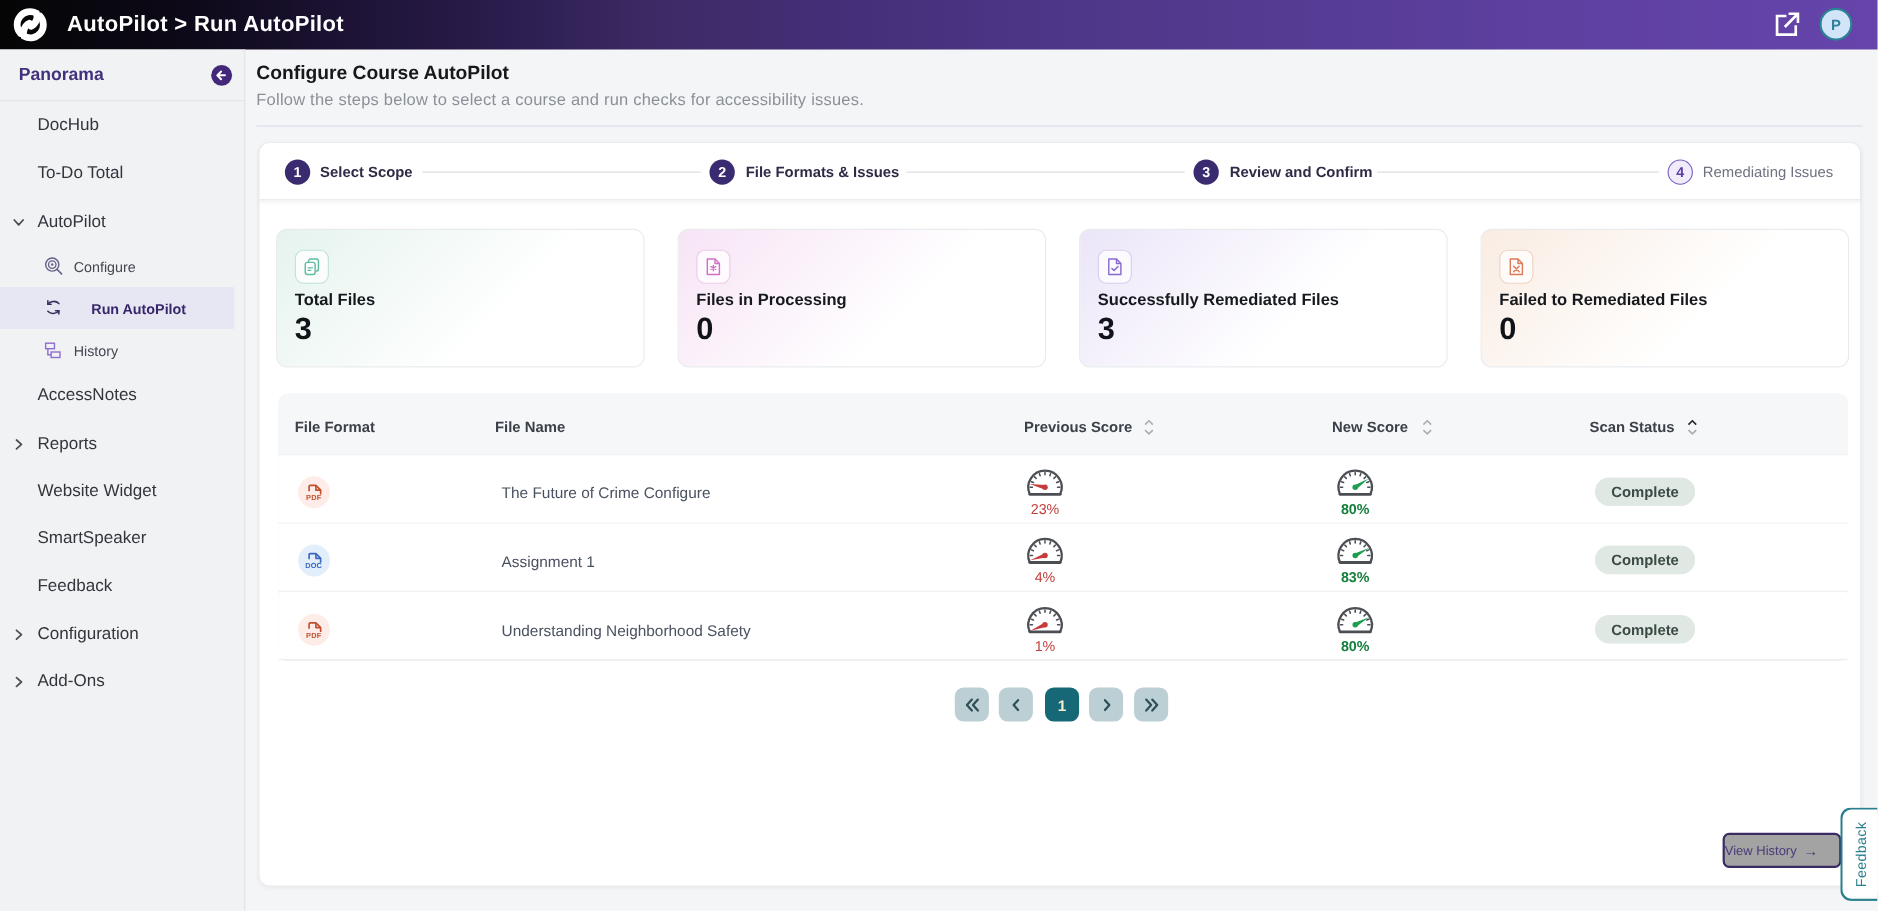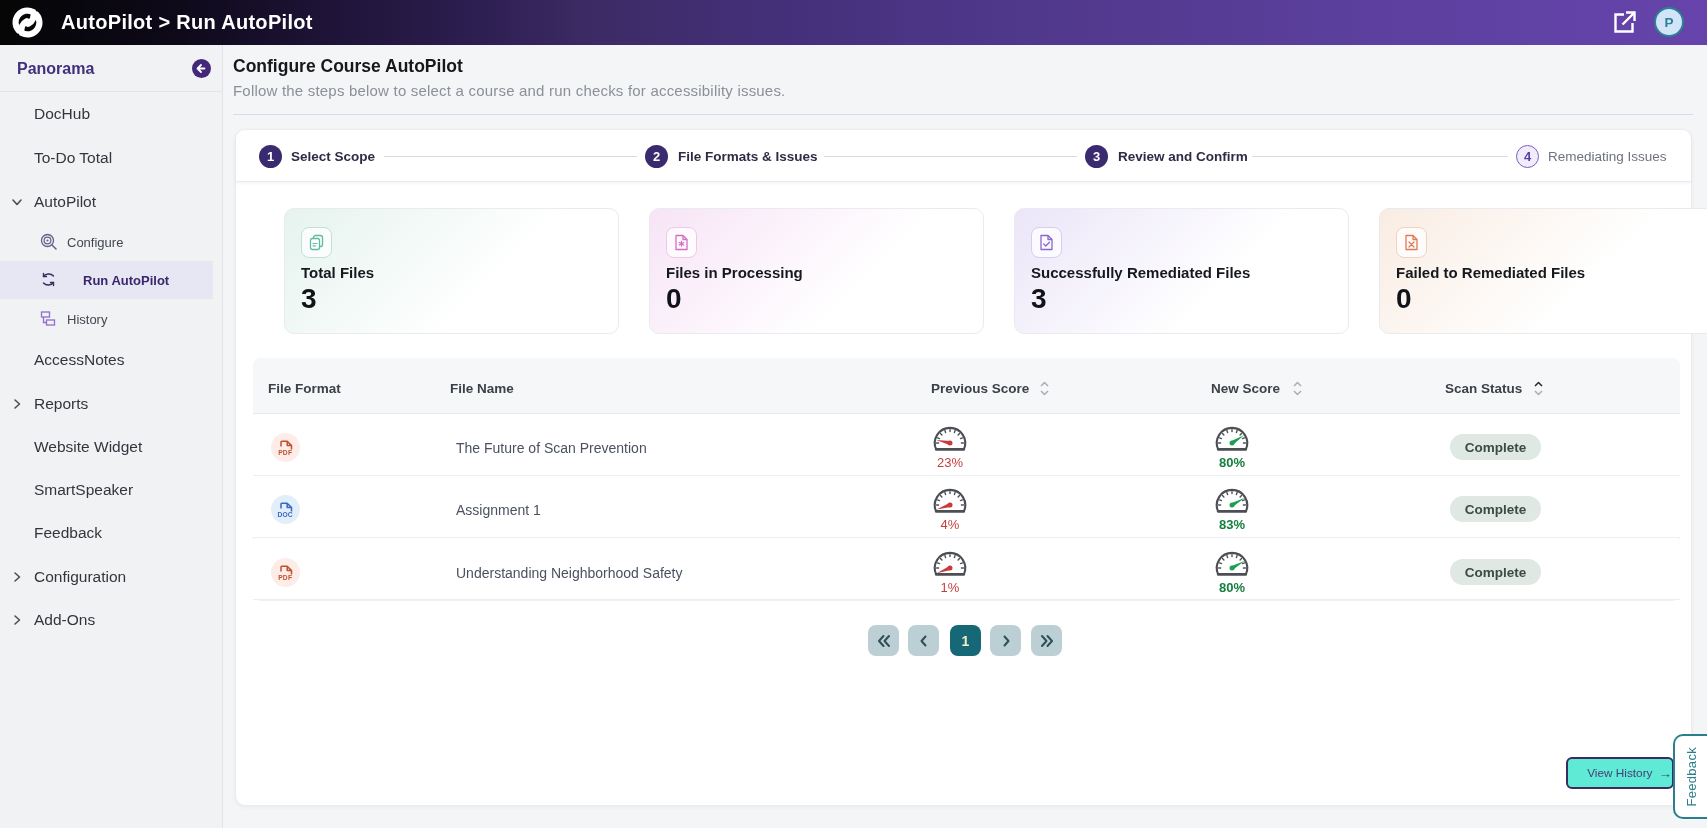--- a/index.html
+++ b/index.html
@@ -39,21 +39,21 @@
 #stepper { position:absolute; left:236px; top:130px; width:1455px; height:52px; background:#fff;
   border-bottom:1px solid #e9eaee; border-radius:10px 10px 0 0; box-shadow:0 2px 3px rgba(0,0,0,0.045); }
 .stepc { position:absolute; top:145px; width:23px; height:23px; border-radius:50%; background:#3a2a70;
   color:#fff; font-size:13px; font-weight:bold; display:flex; align-items:center; justify-content:center; }
 .stepc.todo { background:#f1ecfa; border:1.5px solid #7b5ec2; color:#5b3fa8; }
 .steplabel { position:absolute; top:149px; font-size:13.5px; font-weight:bold; color:#2f2b45; }
 .steplabel.todo { color:#6e7280; font-weight:normal; }
 .stepline { position:absolute; top:156px; height:1px; background:#d9dadf; }
 
 
-.scard { position:absolute; top:208px; width:335px; height:126px; border:1px solid #eaebee; border-radius:10px;margin-left:33px; }
+.scard { position:absolute; top:208px; width:335px; height:126px; border:1px solid #eaebee; border-radius:10px; }
 .scard .ibox { position:absolute; left:16px; top:18px; width:31px; height:31px; border-radius:8px; background:rgba(255,255,255,0.75); display:flex; align-items:center; justify-content:center; }
 .scard .t { position:absolute; left:16px; top:55px; font-size:15px; font-weight:bold; color:#15191e; }
 .scard .n { position:absolute; left:16px; top:74px; font-size:28px; font-weight:bold; color:#101317; }
 
 
 #tbl { position:absolute; left:253px; top:358px; width:1427px; height:243px; border:1px solid #eef0f3; border-radius:8px; }
 #thead { position:absolute; left:253px; top:358px; width:1427px; height:56px; background:#f6f7f9; border-radius:8px 8px 0 0; border-bottom:1px solid #e8eaed; }
 .th { position:absolute; font-size:13.5px; font-weight:bold; color:#3b4049; top:381px; }
 .trow { position:absolute; left:253px; width:1427px; height:62px; border-bottom:1px solid #edeef2; background:#fff; }
 .fname { position:absolute; left:203px; top:26px; font-size:14px; color:#4a5160; }
@@ -65,21 +65,21 @@
 .pct.red { color:#c2413d; }
 .pct.green { color:#157f3d;font-weight:bold; }
 
 
 .pgbtn { position:absolute; top:625px; width:31px; height:31px; border-radius:8px; background:#bccfd4;
   display:flex; align-items:center; justify-content:center; color:#2f5560; font-size:15px; font-weight:bold; }
 .pgbtn.active { background:#176876; color:#f5ebc9; font-size:14px; }
 
 
 #vh { position:absolute; left:1566px; top:757px; width:108px; height:32px; border:2px solid #3a2b63; border-radius:6px;
-  background:#5eead4; color:#4a3a78; font-size:11.8px; font-weight:500; display:flex; align-items:center; justify-content:flex-end; gap:6px; }
+  background:#a3a3a3; color:#4a3a78; font-size:11.8px; font-weight:500; display:flex; align-items:center; justify-content:flex-start; gap:6px; }
 #feedback { position:absolute; left:1673px; top:734px; width:34px; height:85px; background:#fff; border:2px solid #2a7f8c;
   border-right:none; border-radius:10px 0 0 10px; }
 #feedback { display:flex; align-items:center; justify-content:center; }
 #feedback span { writing-mode:vertical-rl; transform:rotate(180deg); font-size:13px; color:#2a7f8c; white-space:nowrap; letter-spacing:0.3px; }
 </style>
 </head>
 <body>
 <div id="page">
   <div id="topbar">
     <svg class="abs" style="left:10px;top:5px" width="35" height="35" viewBox="0 0 42 42">
@@ -226,21 +226,21 @@
   <div class="th" style="left:1445px">Scan Status</div>
 
   <div class="trow" style="top:414px;height:62px">
     <div class="ficon" style="background:#fdece7">
         <svg width="20" height="20" viewBox="0 0 20 20">
           <path d="M5 8.5 V4.2 A0.9 0.9 0 0 1 5.9 3.3 H11.2 L15.5 7.6 V11.5" fill="none" stroke="#c0502d" stroke-width="1.5" stroke-linejoin="round"></path>
           <path d="M11.2 3.3 V7.6 H15.5" fill="none" stroke="#c0502d" stroke-width="1.5" stroke-linejoin="round"></path>
           <text x="2.2" y="16.6" font-family="Liberation Sans, sans-serif" font-size="6.7" font-weight="bold" fill="#c0502d" letter-spacing="0.2">PDF</text>
         </svg>
       </div>
-    <div class="fname">The Future of Scan Prevention</div>
+    <div class="fname">The Future of Crime Configure</div>
     <div class="gauge" style="left:662px">
         <svg width="38" height="33" viewBox="0 0 38 33" style="display:block;margin:0 auto">
           <path d="M5.2 24.4 A15.2 15.2 0 1 1 32.8 24.4" fill="#fff" stroke="#4b4f54" stroke-width="2.1"></path>
           <path d="M5.2 24.4 L32.8 24.4" stroke="#4b4f54" stroke-width="2.6" stroke-linecap="round"></path>
           <path d="M5.6 18.0 L7.6 18.0 M6.6 12.9 L8.5 13.6 M9.5 8.5 L10.9 9.9 M13.9 5.6 L14.6 7.5 M19.0 4.6 L19.0 6.6 M24.1 5.6 L23.4 7.5 M28.5 8.5 L27.1 9.9 M31.4 12.9 L29.5 13.6 M32.4 18.0 L30.4 18.0" stroke="#4b4f54" stroke-width="1.4" stroke-linecap="round"></path>
           <polygon points="5.1,15.0 18.6,20.0 19.4,16.0" fill="#c63b3b"></polygon>
           <circle cx="19.0" cy="18.0" r="2.5" fill="#c63b3b"></circle>
         </svg>
         <div class="pct red">23%</div>
       </div>

